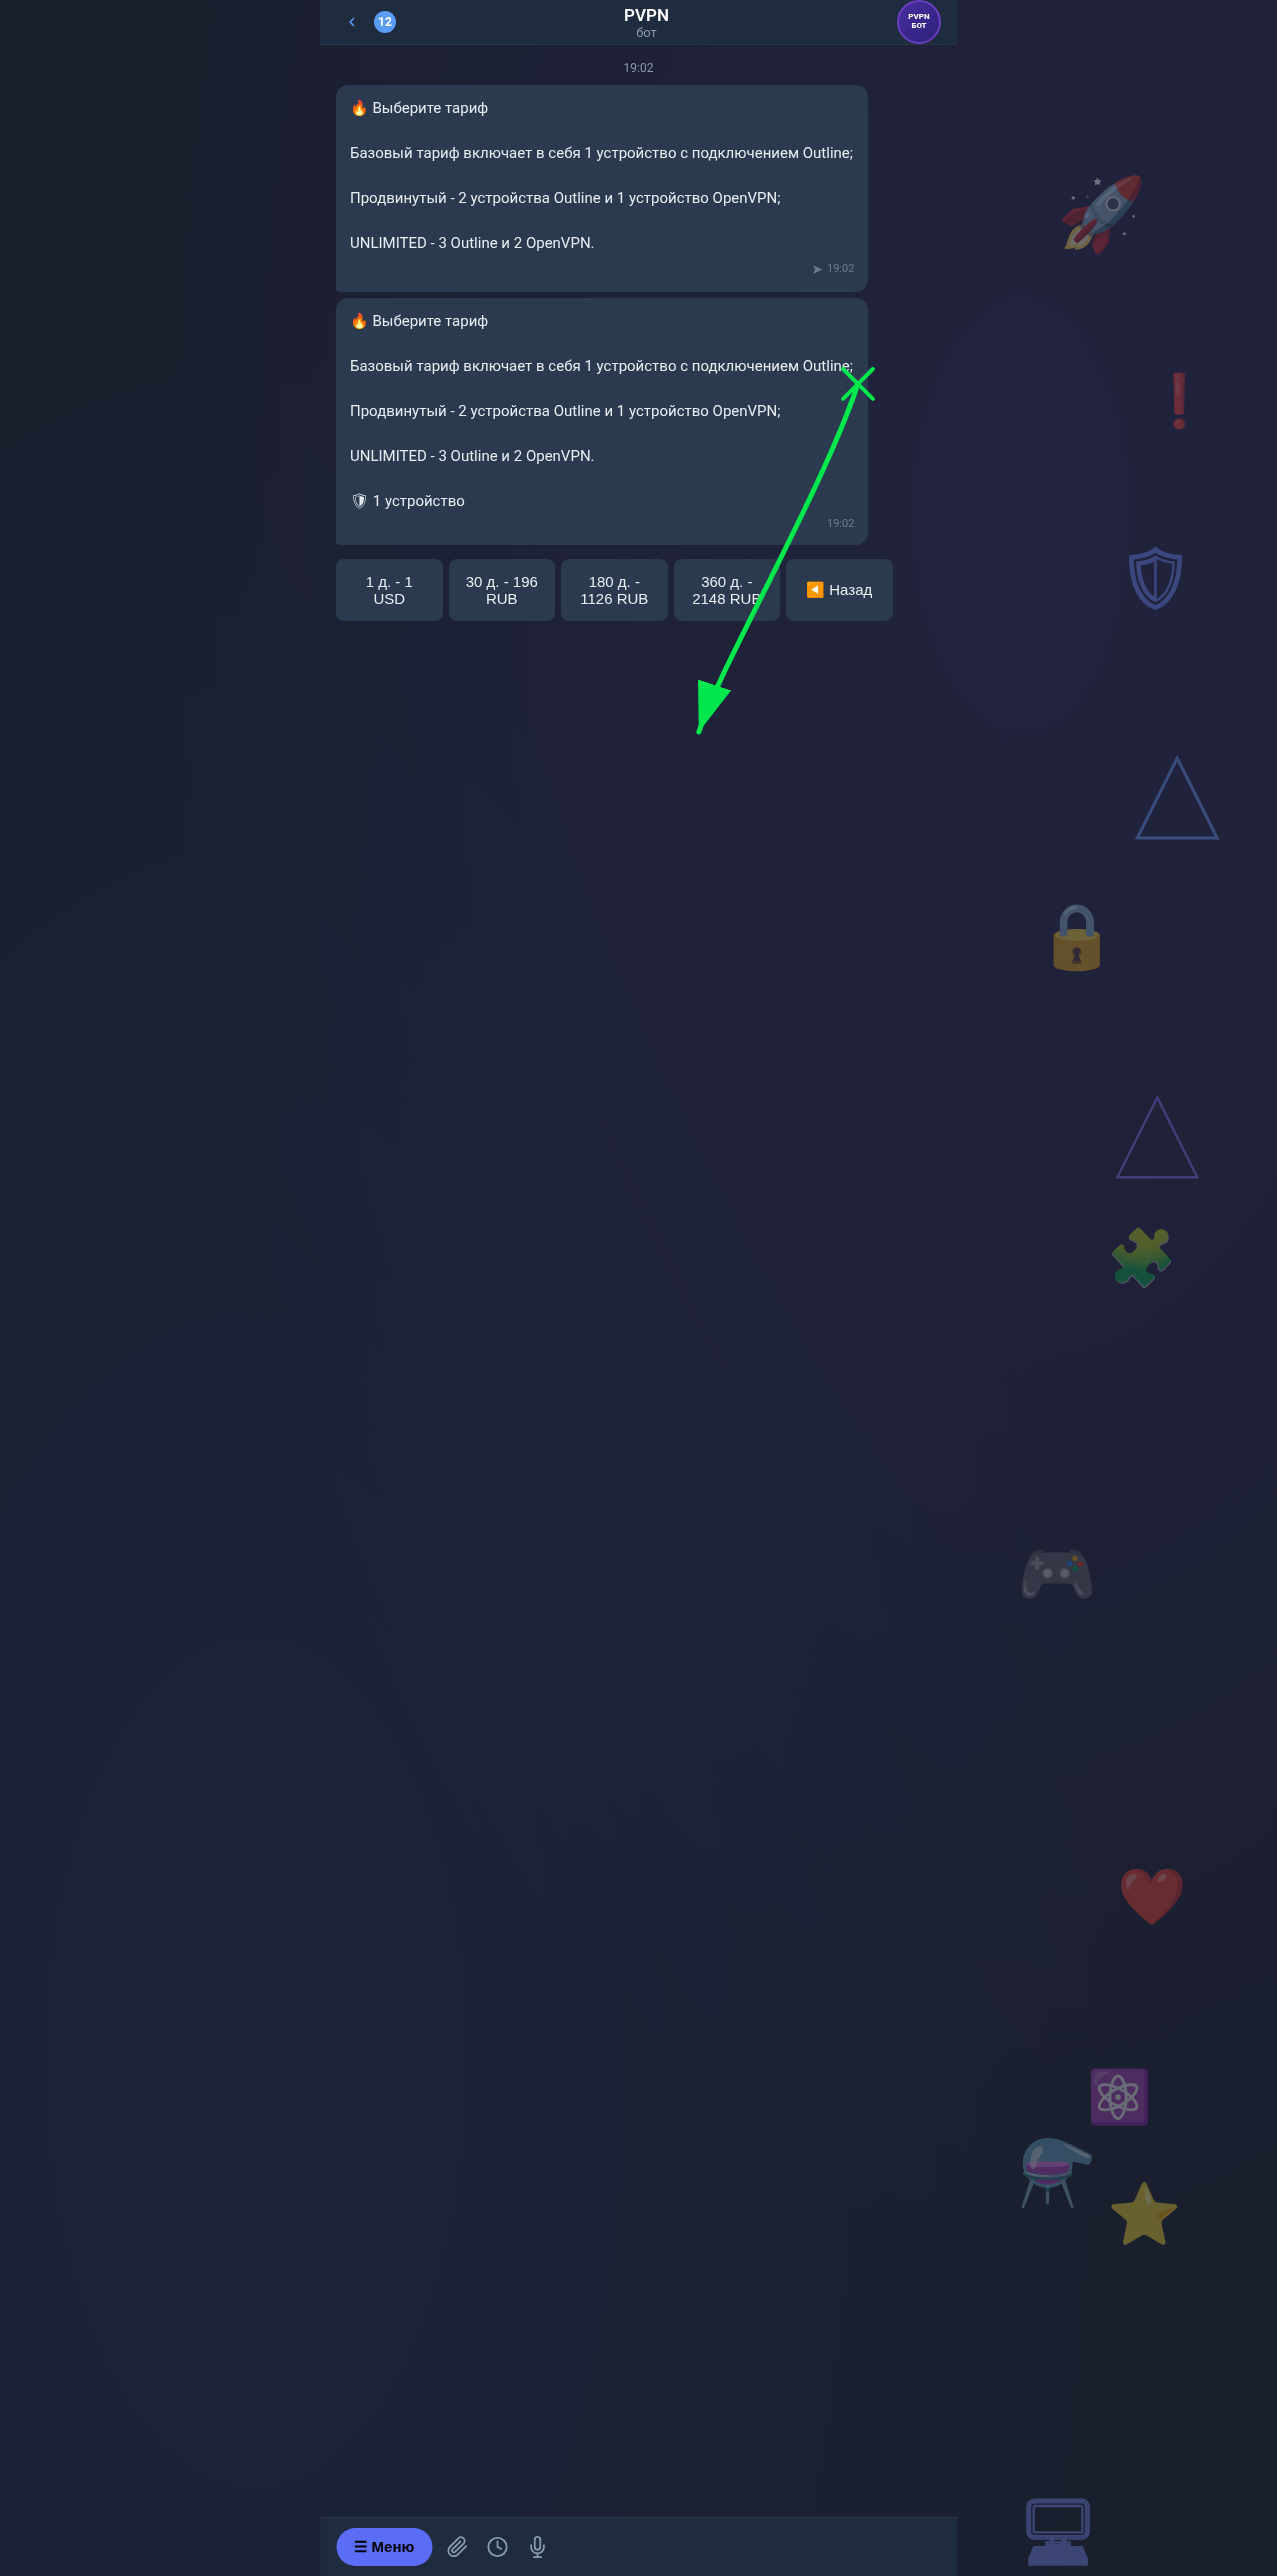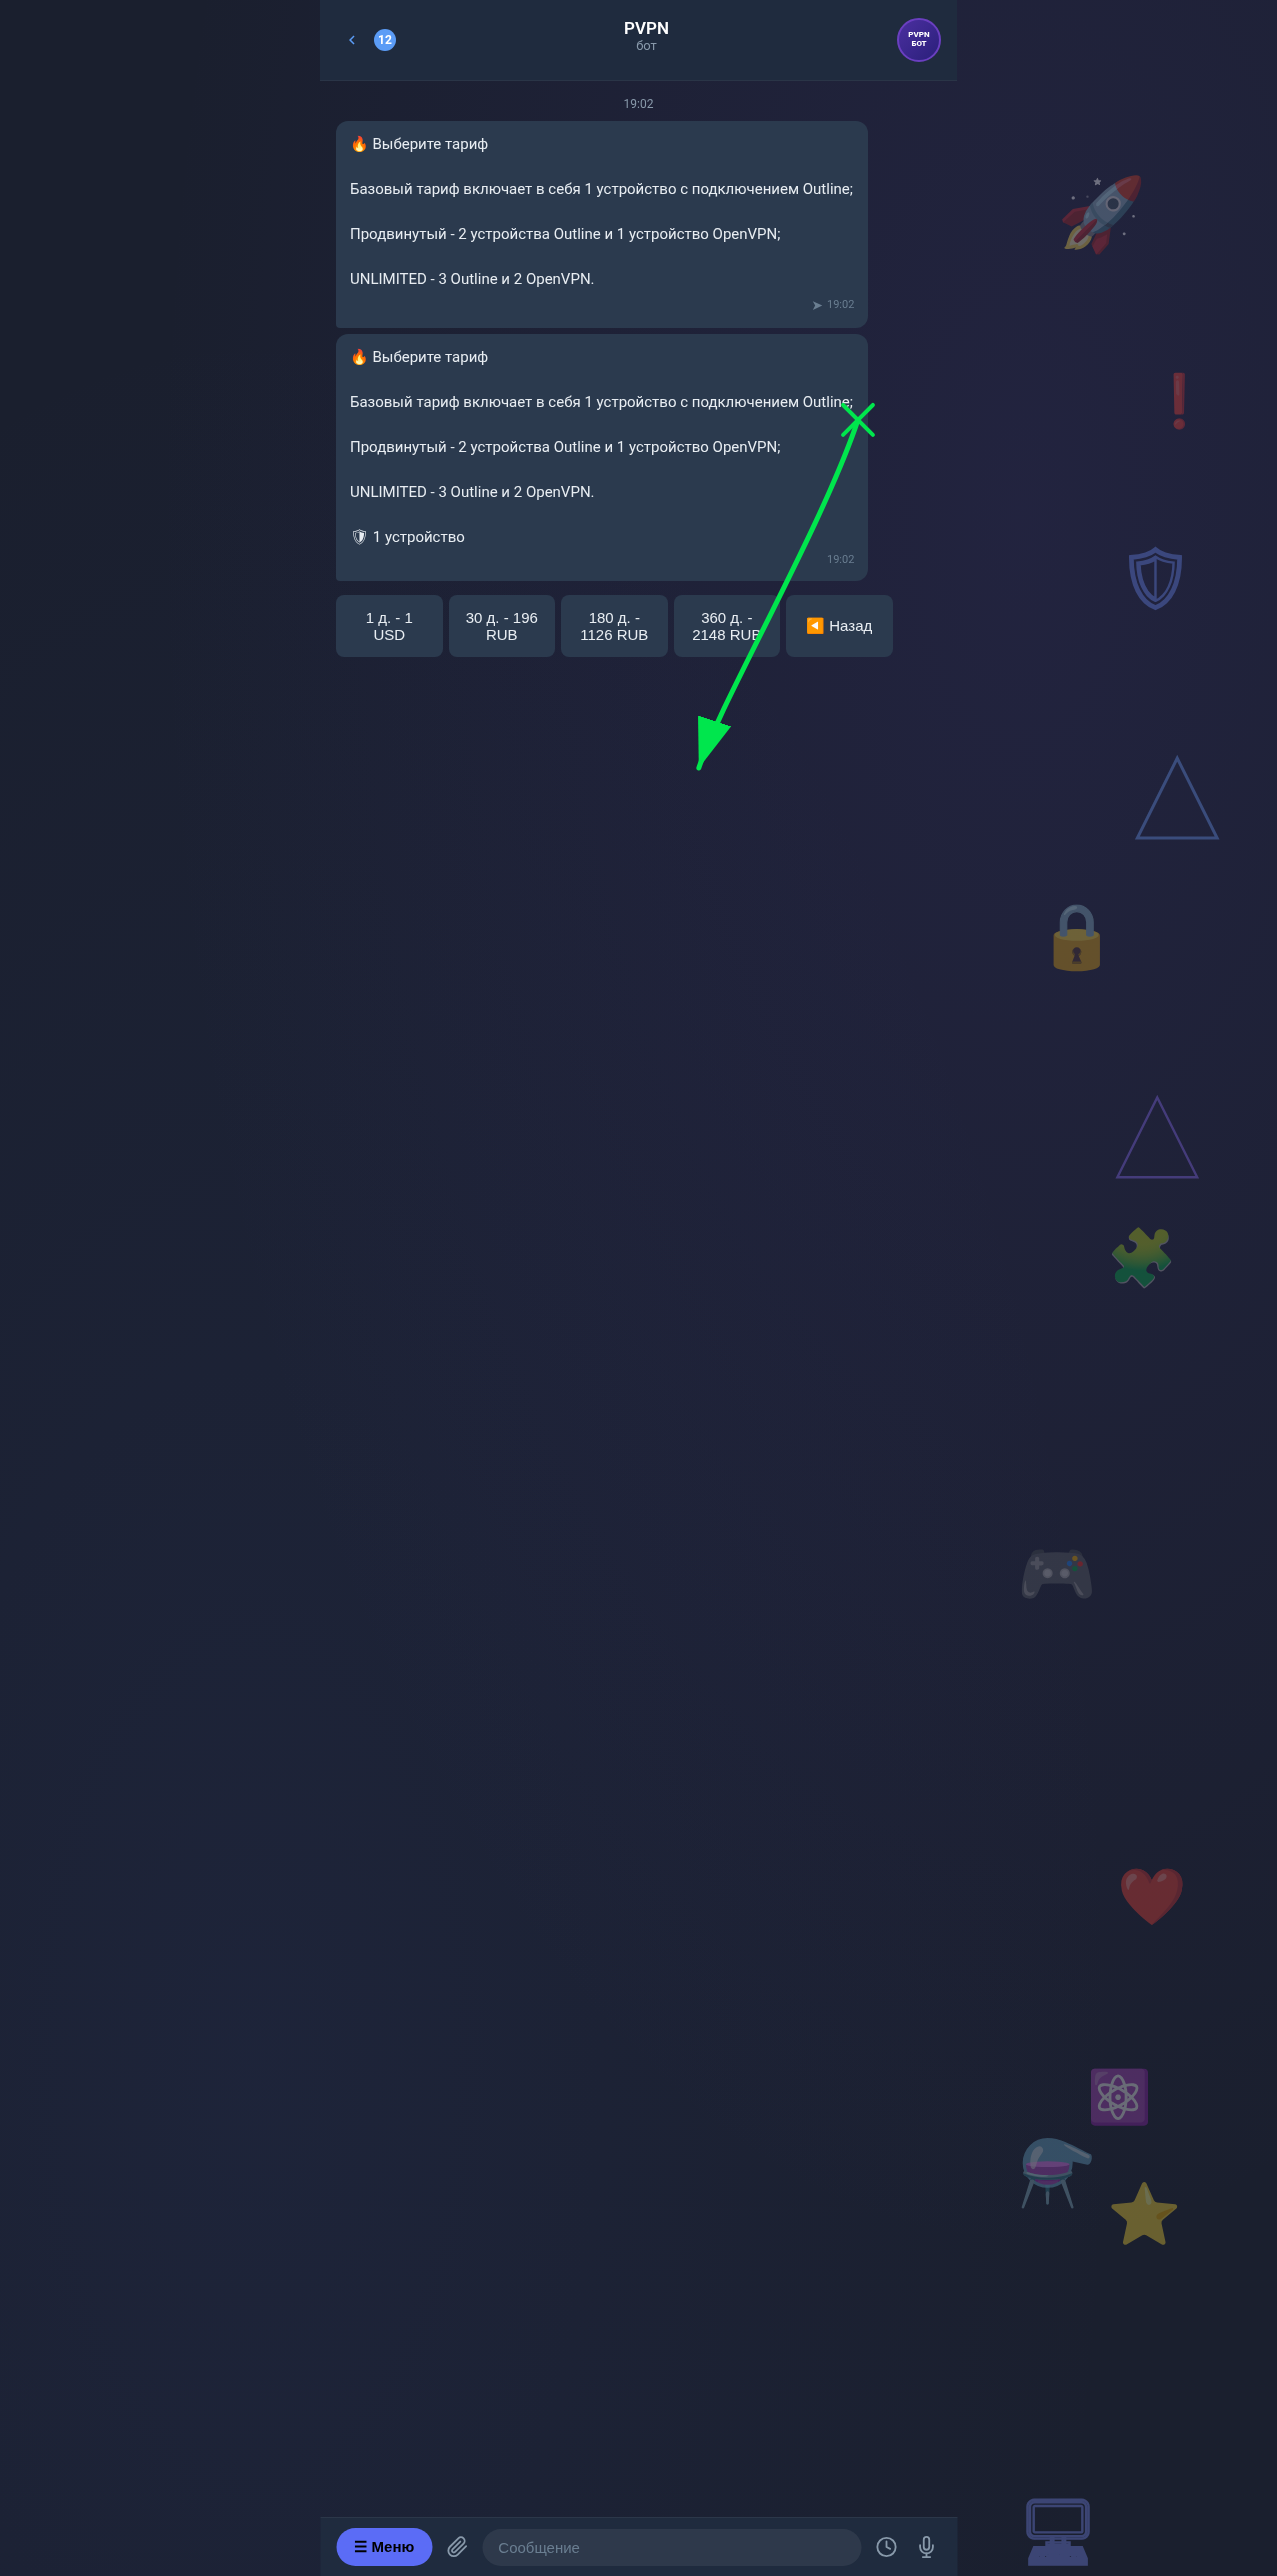--- a/index.html
+++ b/index.html
@@ -43,22 +43,23 @@
       opacity: 0.35;
     }
 
     
     .header {
       position: sticky;
       top: 0;
       z-index: 100;
       background: #1f2b3e;
       display: flex;
+      align-items: center;
       justify-content: space-between;
-      padding: 18px 16px;
+      padding: 0 16px;
       border-bottom: 1px solid rgba(255,255,255,0.05);
     }
 
     .header-back {
       display: flex;
       align-items: center;
       gap: 6px;
       cursor: pointer;
     }
 
@@ -405,21 +406,20 @@
 
 </div>
 
 <div class="bottom-bar">
   <button class="menu-btn">☰ Меню</button>
   <button class="attach-btn">
     <svg width="22" height="22" viewBox="0 0 24 24" fill="none" stroke="#8899aa" stroke-width="2" stroke-linecap="round" stroke-linejoin="round">
       <path d="M21.44 11.05l-9.19 9.19a6 6 0 01-8.49-8.49l9.19-9.19a4 4 0 015.66 5.66l-9.2 9.19a2 2 0 01-2.83-2.83l8.49-8.48"></path>
     </svg>
   </button>
-  <input class="message-input" type="text" placeholder="Сообщение" style="">
   <button class="clock-btn">
     <svg width="22" height="22" viewBox="0 0 24 24" fill="none" stroke="#8899aa" stroke-width="2" stroke-linecap="round" stroke-linejoin="round">
       <circle cx="12" cy="12" r="10"></circle>
       <polyline points="12 6 12 12 16 14"></polyline>
     </svg>
   </button>
   <button class="voice-btn">
     <svg width="22" height="22" viewBox="0 0 24 24" fill="none" stroke="#8899aa" stroke-width="2" stroke-linecap="round" stroke-linejoin="round">
       <path d="M12 1a3 3 0 0 0-3 3v8a3 3 0 0 0 6 0V4a3 3 0 0 0-3-3z"></path>
       <path d="M19 10v2a7 7 0 0 1-14 0v-2"></path>

